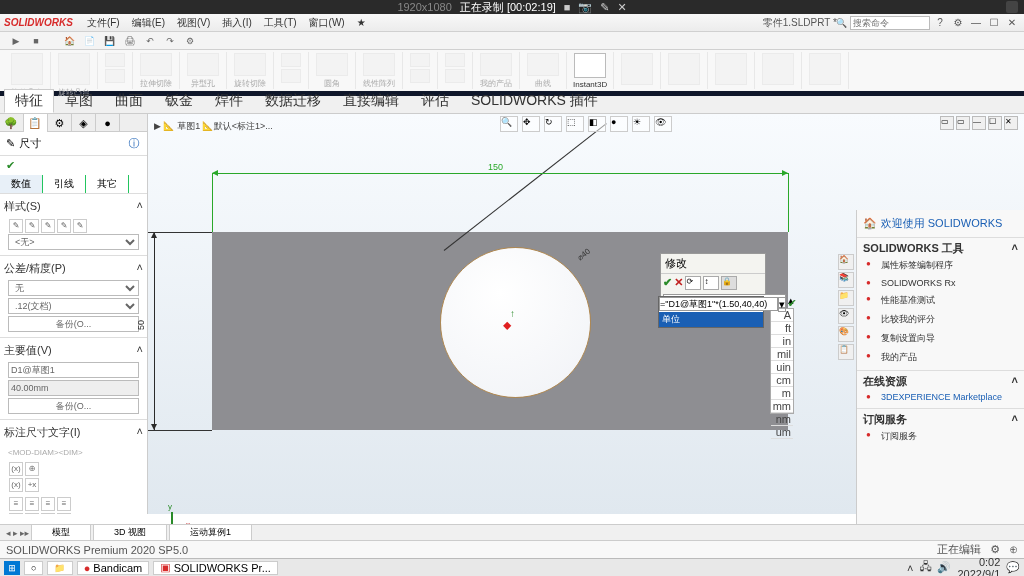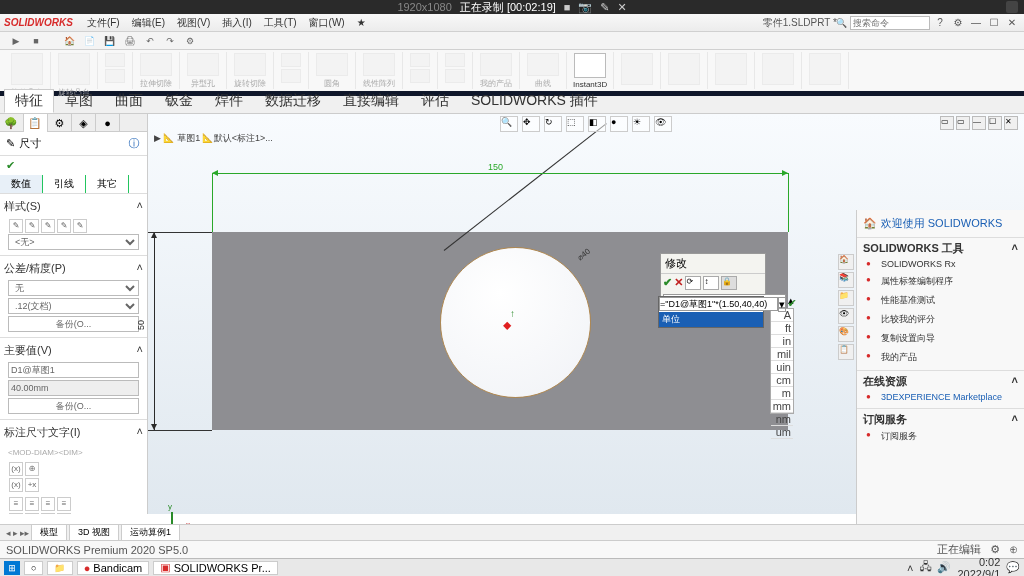--- a/index.html
+++ b/index.html
@@ -39,21 +39,21 @@
 .panel-subtab{padding:2px 11px;font-size:10px;border-right:1px solid #22c55e;cursor:pointer}
 .panel-subtab.active{background:#e8f0f8}
 .panel-section{border-bottom:1px solid #ddd;padding:3px 4px}
 .section-head{display:flex;justify-content:space-between;align-items:flex-start;font-size:10px;color:#333;padding:2px 0}
 .section-body{padding:2px 4px}
 .combo{width:100%;height:16px;border:1px solid #bbb;background:#fff;font-size:9px;padding:0 2px;color:#666}
 .tiny-btn{display:inline-block;width:14px;height:14px;border:1px solid #ccc;margin:1px;font-size:8px;text-align:center;line-height:12px;color:#666}
 .viewport{flex:1;background:linear-gradient(180deg,#f8fbfe 0%,#e0e8ef 100%);position:relative;overflow:hidden}
 .view-toolbar{position:absolute;top:2px;left:50%;transform:translateX(-50%);display:flex;gap:4px;z-index:5}
 .view-btn{width:18px;height:16px;background:rgba(255,255,255,0.5);border:1px solid #ccc;font-size:9px}
-.breadcrumb{position:absolute;top:18px;left:6px;font-size:9px;color:#444;z-index:5}
+.breadcrumb{position:absolute;top:6px;left:6px;font-size:9px;color:#444;z-index:5}
 .view-ctrls{position:absolute;top:2px;right:6px;display:flex;gap:2px;z-index:5}
 .vc-btn{width:14px;height:14px;border:1px solid #bbb;background:#f0f0f0;font-size:8px}
 .sketch-plate{position:absolute;left:212px;top:232px;width:576px;height:198px;background:#8e8e92}
 .sketch-circle{position:absolute;left:440px;top:247px;width:151px;height:151px;border:1px solid #b08850;border-radius:50%;background:radial-gradient(circle at 40% 30%,#fff,#f0f2f6)}
 .dim-h{position:absolute;left:212px;top:173px;width:576px;height:1px;border-top:1px solid #2aa82a}
 .dim-h-arrow-l{position:absolute;left:212px;top:170px;width:0;height:0;border-top:3px solid transparent;border-bottom:3px solid transparent;border-right:6px solid #2aa82a}
 .dim-h-arrow-r{position:absolute;left:782px;top:170px;width:0;height:0;border-top:3px solid transparent;border-bottom:3px solid transparent;border-left:6px solid #2aa82a}
 .dim-h-val{position:absolute;left:488px;top:162px;font-size:9px;color:#2aa82a;background:transparent}
 .dim-v{position:absolute;left:154px;top:232px;width:1px;height:198px;border-left:1px solid #2a2a2a}
 .dim-v-val{position:absolute;left:136px;top:320px;font-size:9px;color:#2a2a2a;transform:rotate(-90deg)}
@@ -86,21 +86,21 @@
 .right-toolbar{position:absolute;right:168px;top:140px;width:18px;display:flex;flex-direction:column;gap:2px;z-index:8}
 .rt-btn{width:16px;height:16px;background:#f0f0f0;border:1px solid #ccc;font-size:8px}
 .right-panel{position:absolute;right:0;top:96px;width:168px;height:420px;background:#f8f8f8;border-left:1px solid #ccc}
 .rp-head{background:#e4e4e4;padding:3px 6px;font-size:10px;font-weight:bold;text-align:center;border-bottom:1px solid #ccc}
 .rp-home{padding:6px;display:flex;align-items:center;gap:4px;font-size:9px;color:#1a5fb4}
 .rp-sec{border-top:1px solid #ddd;padding:3px 6px}
 .rp-sec-h{display:flex;justify-content:space-between;font-size:10px;font-weight:bold;color:#333}
 .rp-item{padding:3px 2px 3px 18px;font-size:9px;color:#333;position:relative;cursor:pointer}
 .rp-item::before{content:"●";position:absolute;left:3px;color:#d72b2b;font-size:8px}
 .bottom-tabs{position:absolute;left:0;bottom:36px;height:16px;width:100%;background:#f0f0f0;border-top:1px solid #ccc;display:flex;align-items:center;padding:0 6px;gap:2px}
-.bt-tab{padding:1px 8px;font-size:9px;border:1px solid #ccc;background:#fff}
+.bt-tab{padding:1px 20px;font-size:9px;border:1px solid #ccc;background:#fff}
 .status-bar{position:absolute;left:0;bottom:18px;height:18px;width:100%;background:#f8f8f8;border-top:1px solid #ccc;display:flex;align-items:center;justify-content:space-between;padding:0 6px;font-size:9px;color:#555}
 .win-taskbar{position:absolute;left:0;bottom:0;height:18px;width:100%;background:#e8e8e8;border-top:1px solid #bbb;display:flex;align-items:center;padding:0 4px;gap:4px}
 .wt-btn{height:14px;padding:0 6px;background:#fff;border:1px solid #ccc;font-size:9px;display:flex;align-items:center;gap:3px}
 .wt-start{width:16px;height:14px;background:#0078d4;color:#fff;display:flex;align-items:center;justify-content:center;font-size:9px}
 .wt-right{margin-left:auto;display:flex;gap:6px;font-size:8px;color:#333;align-items:center}
 </style>
 </head>
 <body>
 
 <div class="top-taskbar">
@@ -359,22 +359,22 @@
   <div class="right-panel">
     <div class="rp-home">
         <span>🏠</span>
         <span>欢迎使用 SOLIDWORKS</span>
       </div>
     <div class="rp-sec">
       <div class="rp-sec-h">
           <span>SOLIDWORKS 工具</span>
           <span>˄</span>
         </div>
+      <div class="rp-item">属性标签编制程序</div>
       <div class="rp-item">SOLIDWORKS Rx</div>
-      <div class="rp-item">属性标签编制程序</div>
       <div class="rp-item">性能基准测试</div>
       <div class="rp-item">比较我的评分</div>
       <div class="rp-item">复制设置向导</div>
       <div class="rp-item">我的产品</div>
     </div>
     <div class="rp-sec">
       <div class="rp-sec-h">
           <span>在线资源</span>
           <span>˄</span>
         </div>

